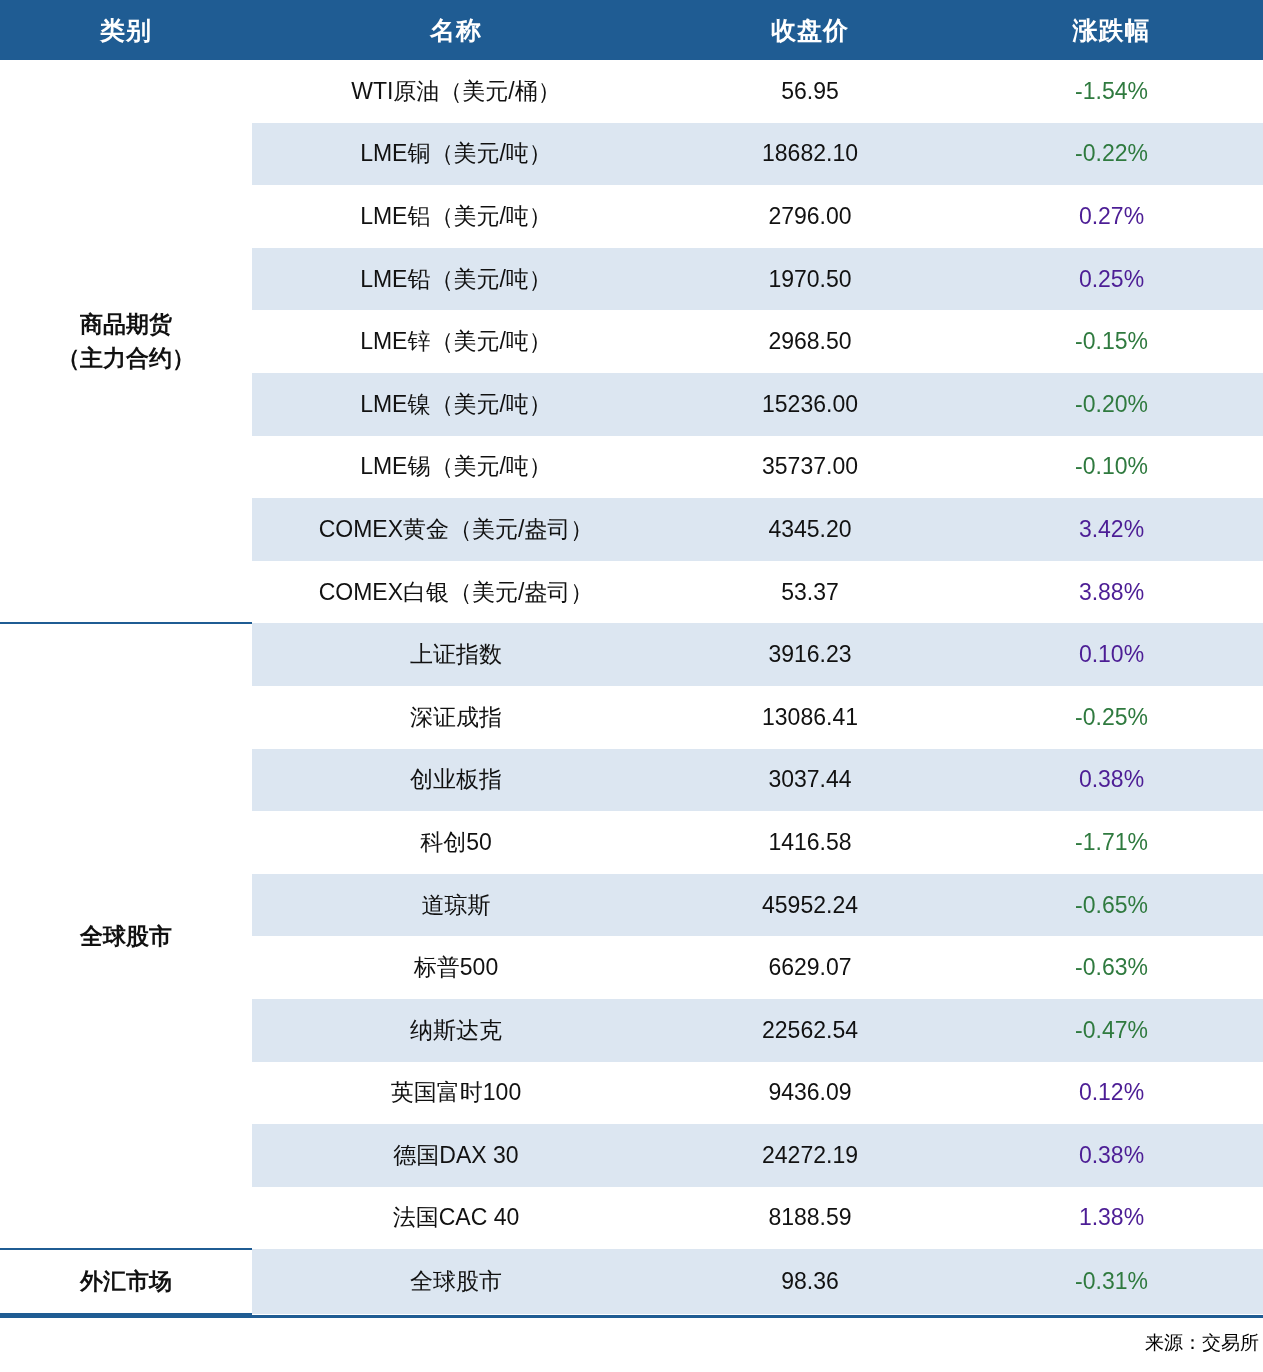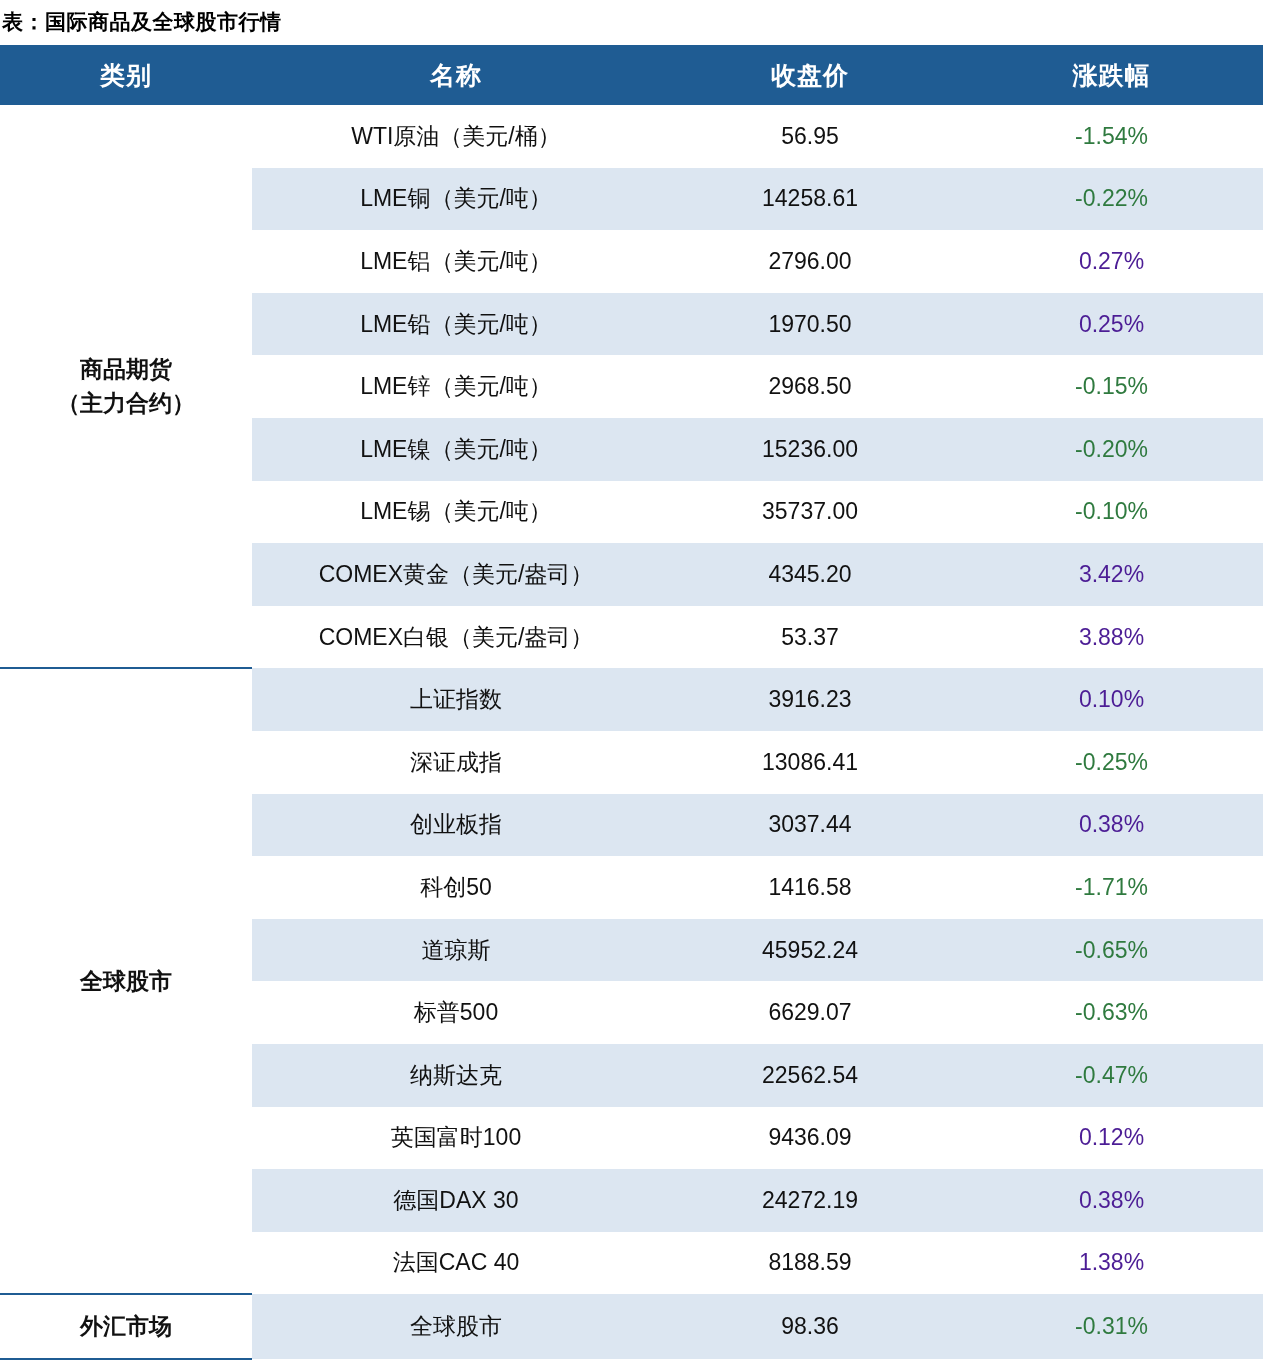--- a/index.html
+++ b/index.html
@@ -90,21 +90,20 @@
     color: #000000;
     padding: 12px 4px 0 0;
   }
   .cat-line-2 { display: block; }
 </style>
 </head>
 <body>
 
 <div class="wrap">
 
-  <div class="caption">表：国际商品及全球股市行情</div>
 
   <table class="market">
     <colgroup>
       <col class="c-cat">
       <col class="c-name">
       <col class="c-close">
       <col class="c-chg">
     </colgroup>
     <thead>
       <tr>
@@ -116,21 +115,21 @@
     </thead>
     <tbody id="tbody">
         <tr class="odd">
           <td class="cat first" rowspan="9"><span>商品期货</span><span class="cat-line-2">（主力合约）</span></td>
           <td class="name">WTI原油（美元/桶）</td>
           <td class="close">56.95</td>
           <td class="chg down">-1.54%</td>
         </tr>
         <tr class="even">
           <td class="name">LME铜（美元/吨）</td>
-          <td class="close">14258.61</td>
+          <td class="close">18682.10</td>
           <td class="chg down">-0.22%</td>
         </tr>
         <tr class="odd">
           <td class="name">LME铝（美元/吨）</td>
           <td class="close">2796.00</td>
           <td class="chg up">0.27%</td>
         </tr>
         <tr class="even">
           <td class="name">LME铅（美元/吨）</td>
           <td class="close">1970.50</td>

